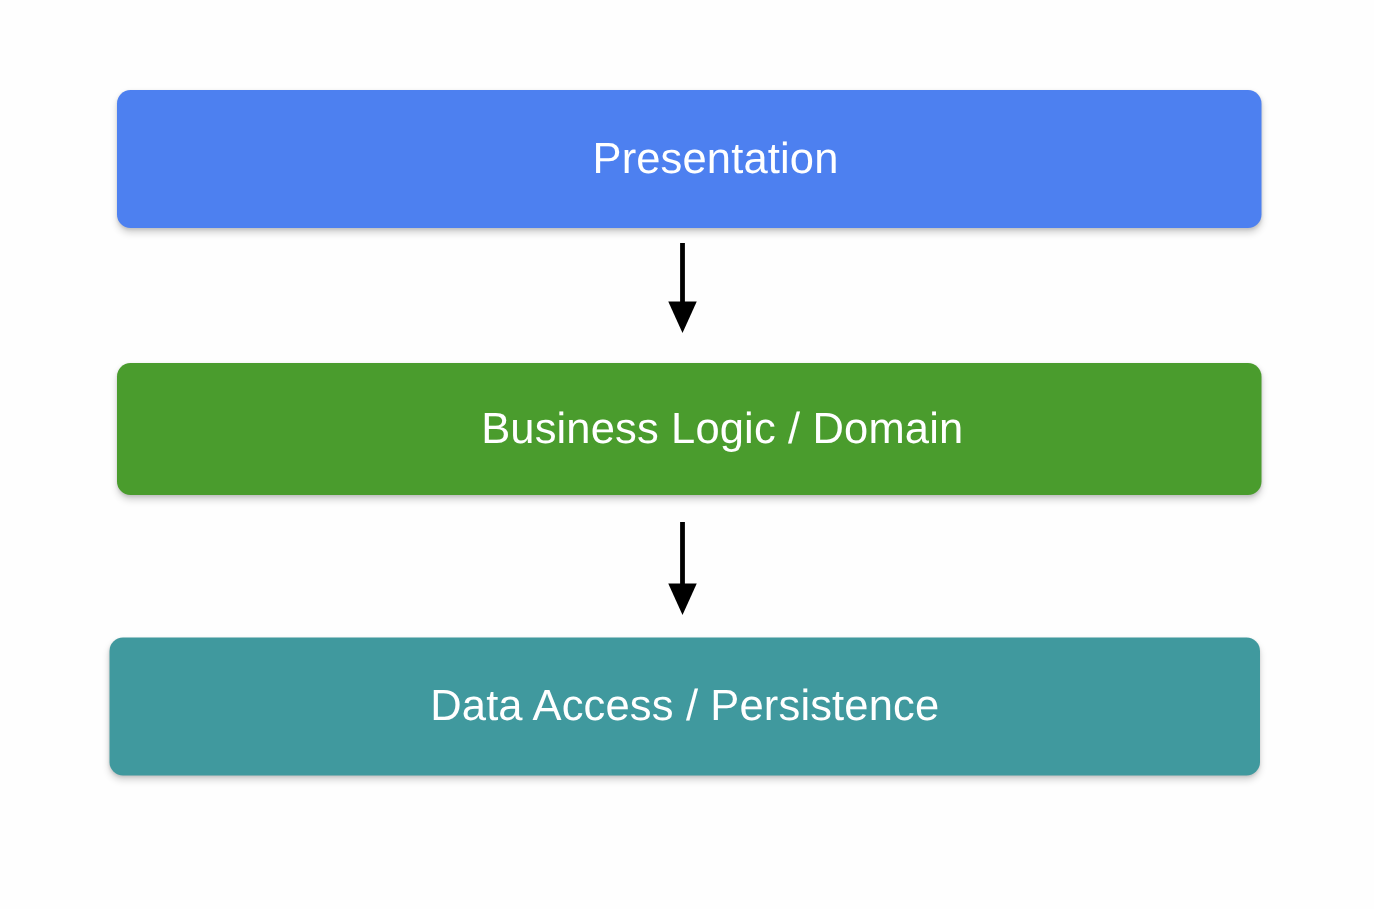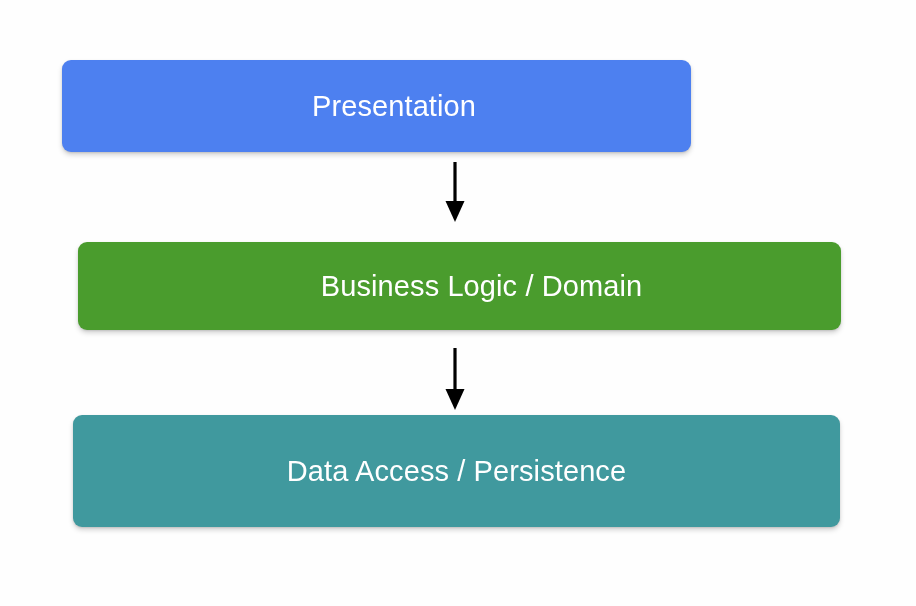--- a/index.html
+++ b/index.html
@@ -39,41 +39,41 @@
     font-size: 29px;
     font-weight: 400;
     letter-spacing: 0.1px;
     line-height: 1;
     white-space: nowrap;
     text-align: center;
   }
 
   
   #node-presentation {
-    left: 62px;
+    left: 78px;
     top: 60px;
-    width: 629px;
+    width: 763px;
     height: 92px;
     background: #4d80f0;
     padding-left: 35px;
   }
 
   #node-business-logic {
     left: 78px;
     top: 242px;
     width: 763px;
     height: 88px;
     background: #4a9c2d;
   }
 
   #node-data-access {
     left: 73px;
-    top: 415px;
+    top: 425px;
     width: 767px;
-    height: 112px;
+    height: 92px;
     background: #40999e;
   }
 
   
   .connector {
     position: absolute;
     overflow: visible;
   }
 
   #connector-presentation-to-business {

